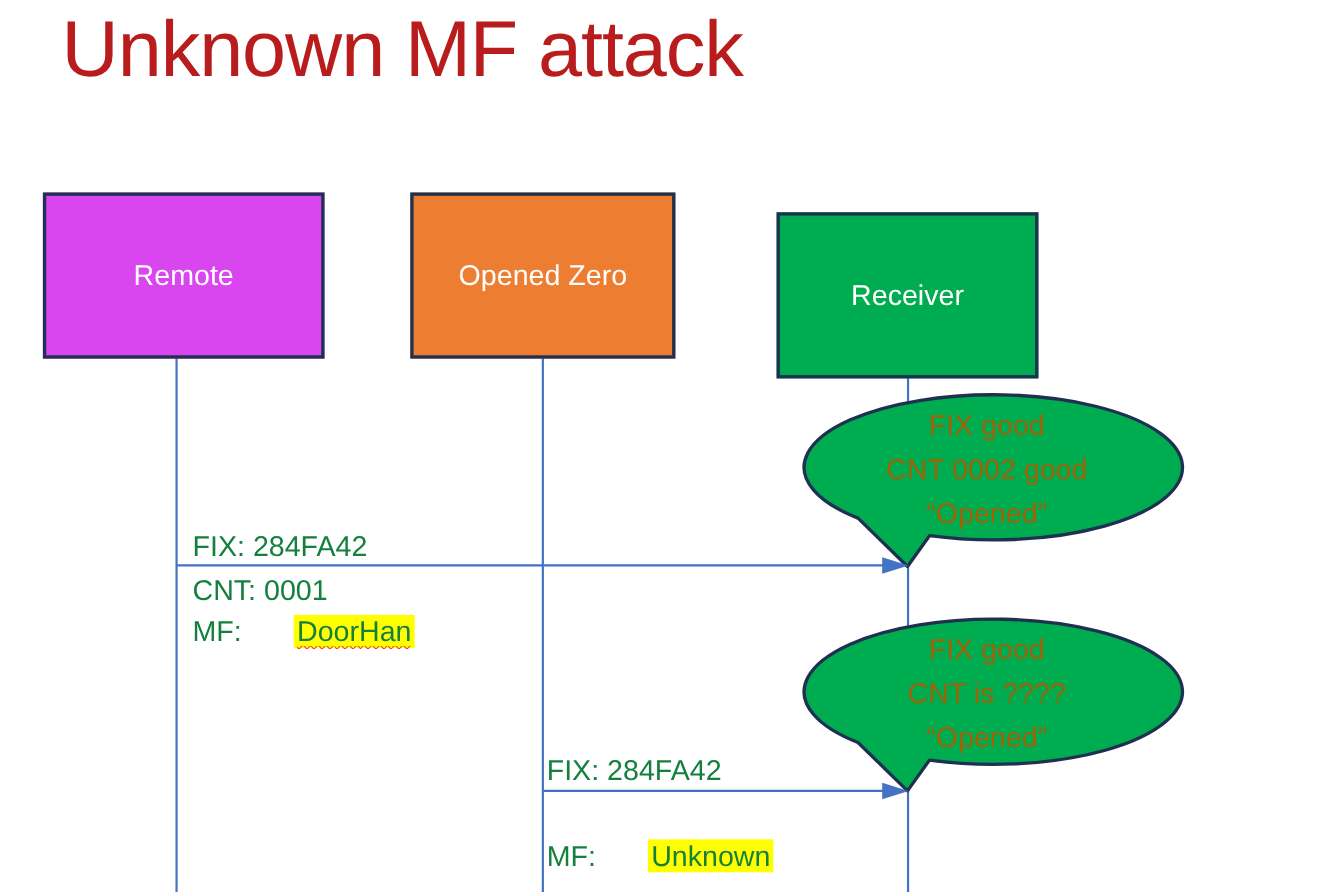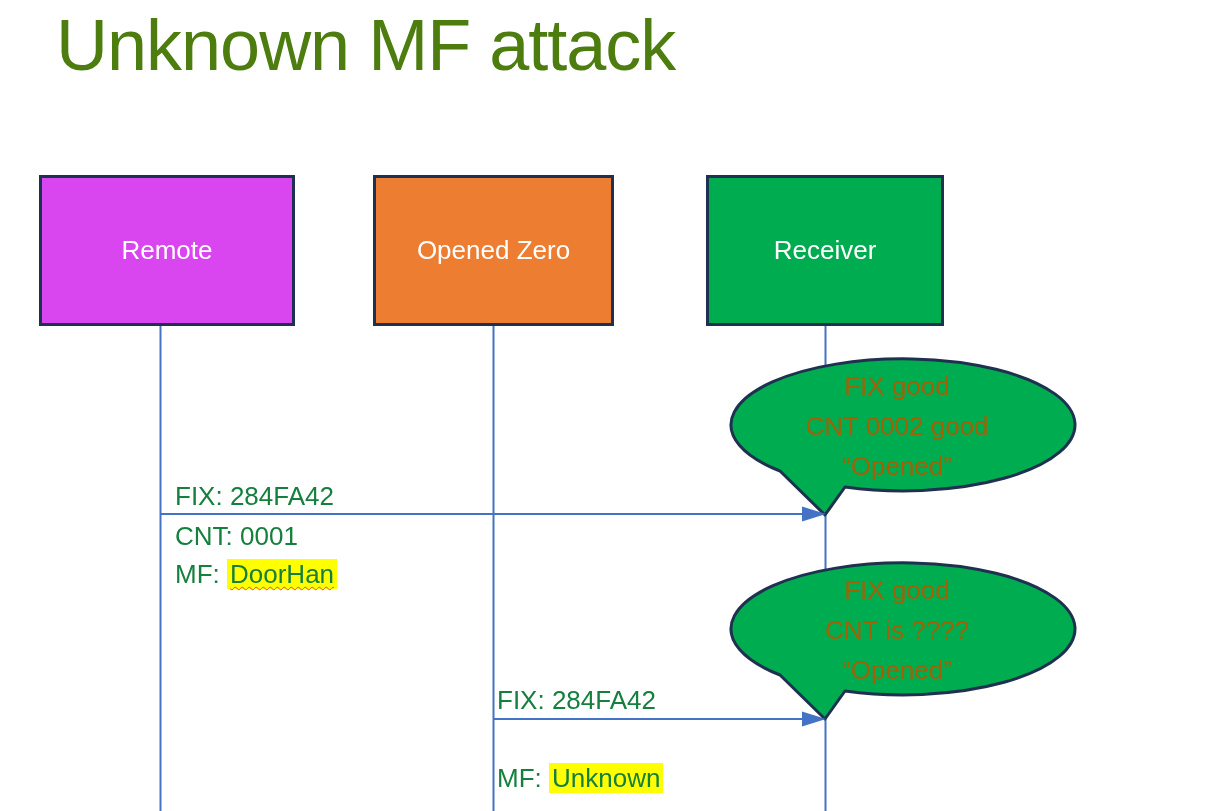--- a/index.html
+++ b/index.html
@@ -2,36 +2,36 @@
 <html><head>
 <meta charset="utf-8">
 <style>
   html,body { margin:0; padding:0; background:#fff; }
   .canvas {
     position:relative; width:1216px; height:811px; background:#ffffff;
     font-family:"Liberation Sans", sans-serif; overflow:hidden;
   }
   .slide-title {
     position:absolute; left:56px; top:4px;
-    font-size:72px; font-weight:300; letter-spacing:-1px; color:#4d7c0f;
+    font-size:72px; font-weight:300; letter-spacing:-1px; color:#b91c1c;
     white-space:nowrap;
   }
   .shapes { position:absolute; left:0; top:0; width:1216px; height:811px; }
   .actor {
     position:absolute; top:175px; height:151px; box-sizing:border-box;
     border:3px solid #1f3150; display:flex; align-items:center; justify-content:center;
     color:#ffffff; font-size:26px;
   }
   .actor-remote   { left:39px;  width:256px; background:#d946ef; }
   .actor-flipper  { left:373px; width:241px; background:#ed7d31; }
-  .actor-receiver { left:706px; width:238px; background:#00ac50; }
+  .actor-receiver { left:706px; width:238px; background:#00ac50;margin-top:18px; }
   .msg-line {
     position:absolute; font-size:26px; color:#15803d; line-height:38px; white-space:nowrap;
   }
-  .hl { background:#ffff00; padding:0 3px; }
+  .hl { background:#ffff00; padding:0 3px;margin-left:40px; }
   .squiggle {
     text-decoration-line: underline;
     text-decoration-style: wavy;
     text-decoration-color:#e8442e;
     text-decoration-thickness:1px;
     text-underline-offset:3px;
   }
   .bubble-text {
     position:absolute; width:344px; text-align:center;
     color:#a16207; font-size:26px; line-height:40px;

